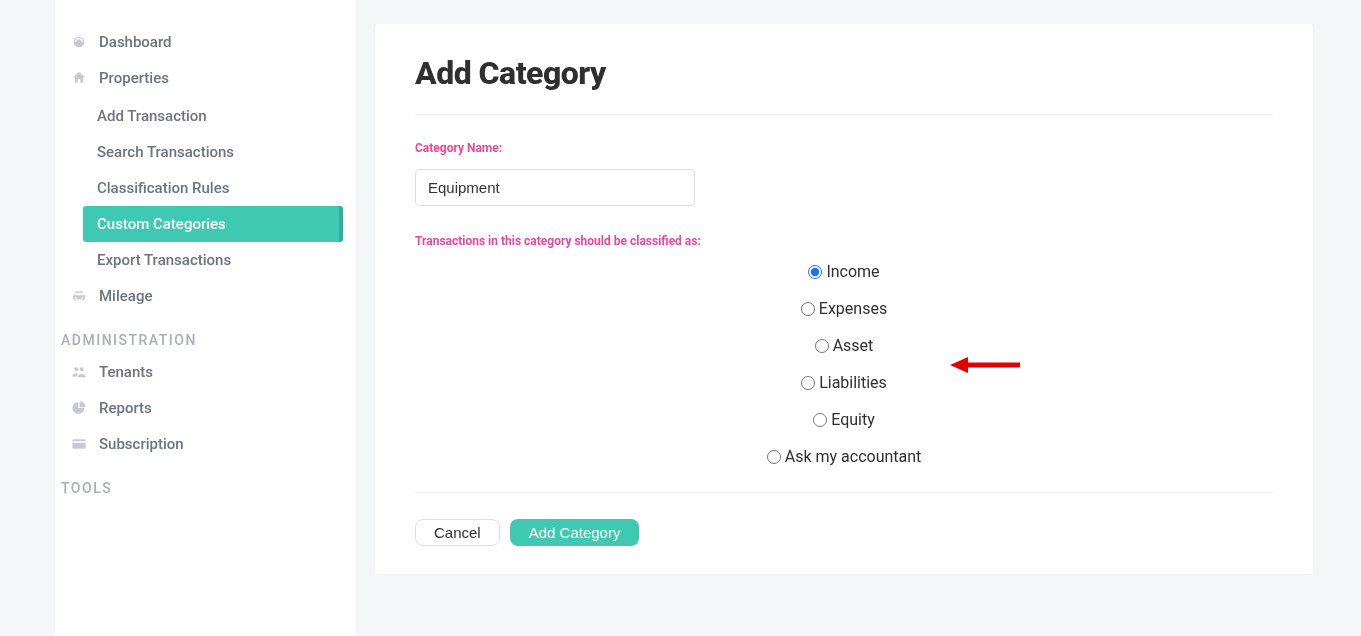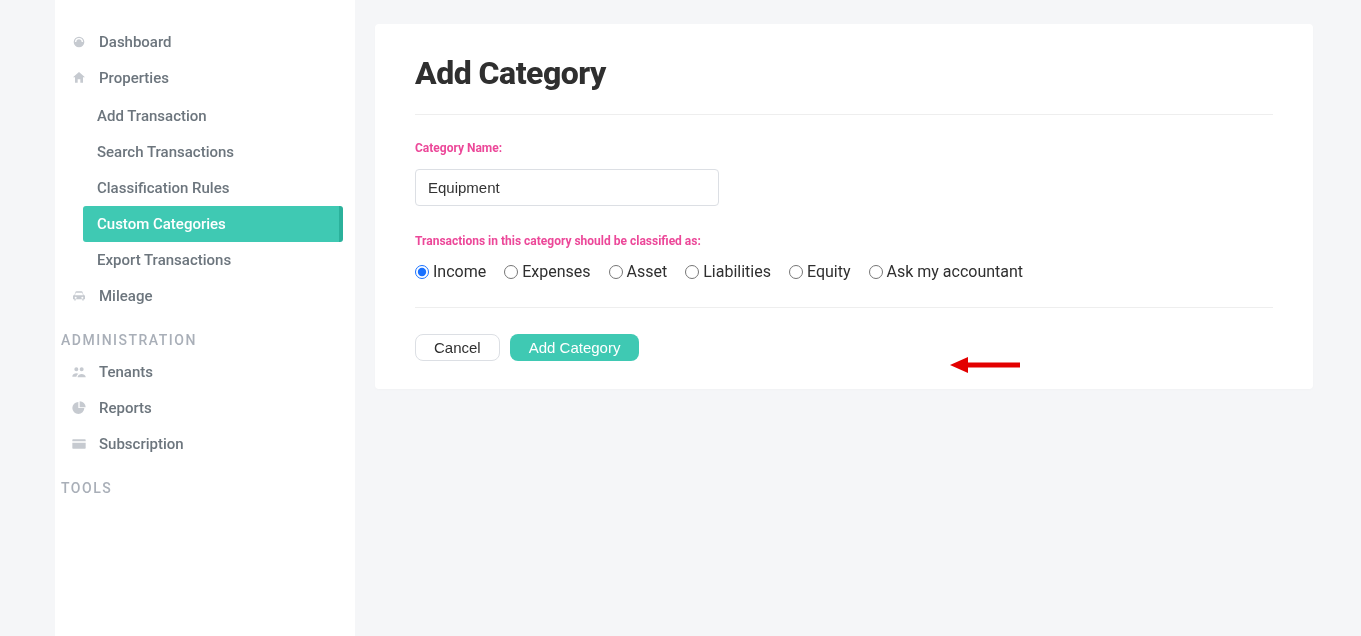--- a/index.html
+++ b/index.html
@@ -93,34 +93,35 @@
     margin-bottom: 26px;
   }
   .form-label {
     font-weight: 700;
     font-size: 12px;
     color: #ec4899;
     margin-bottom: 14px;
     display: block;
   }
   .text-input {
-    width: 304px;
+    width: 280px;
     padding: 9px 12px;
     font-size: 15px;
     border: 1px solid #dcdfe4;
     border-radius: 4px;
     color: #333;
     margin-bottom: 28px;
   }
   .radio-row {
     display: flex;
     gap: 18px;
     align-items: center;
     margin-bottom: 26px;
     flex-wrap: wrap;
+    flex-direction: column;
   }
   .radio-option {
     display: flex;
     align-items: center;
     gap: 4px;
     font-size: 16px;
     color: #2f2f2f;
     cursor: pointer;
   }
   .radio-option input[type="radio"] {

